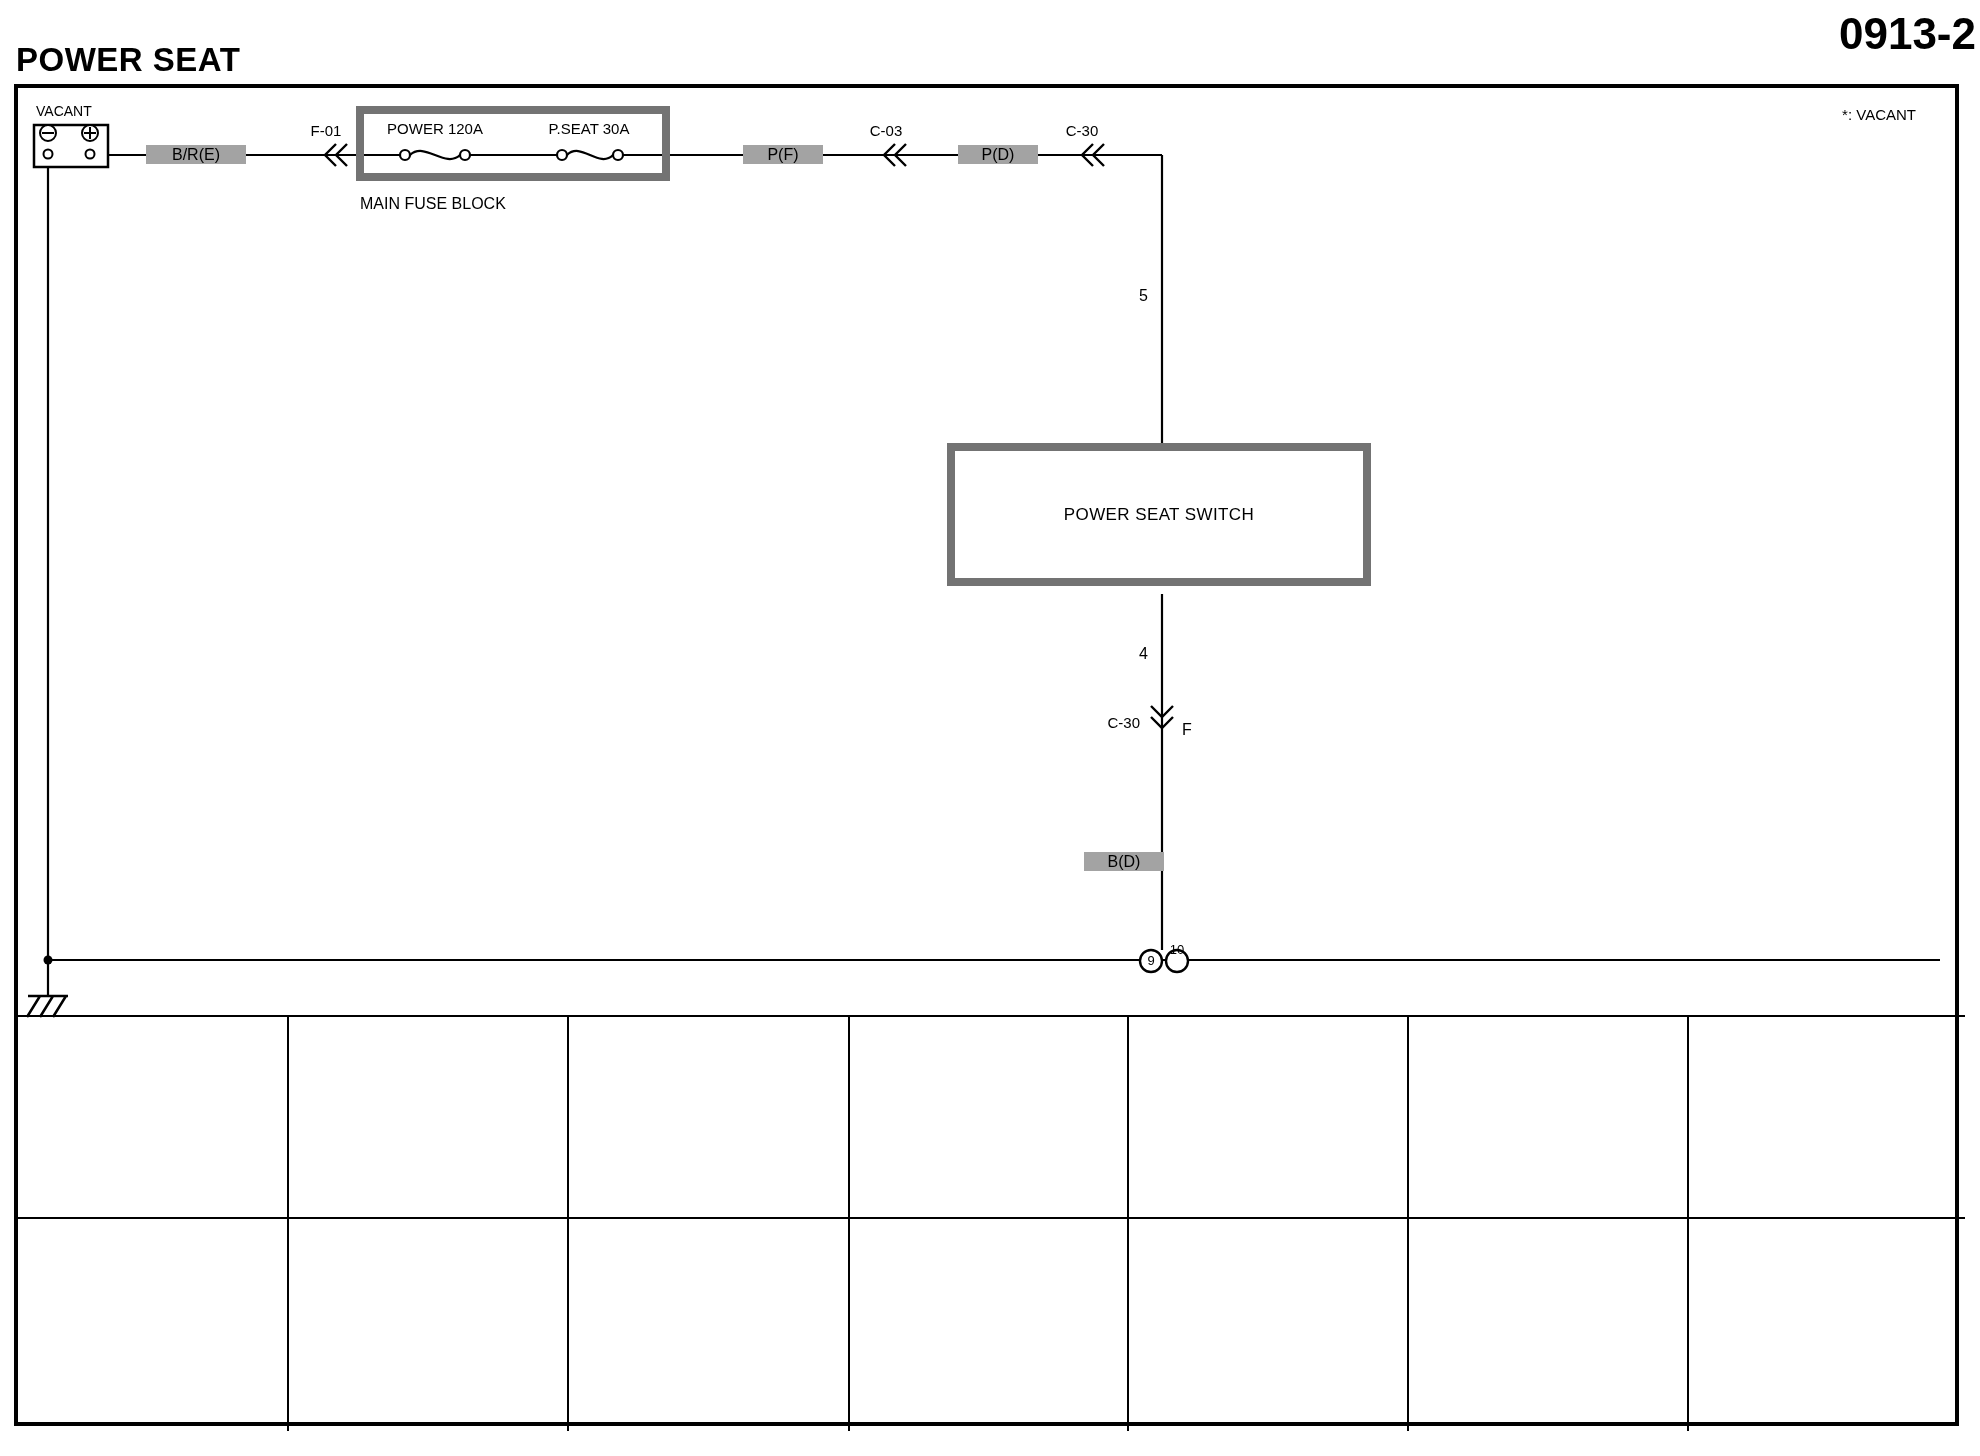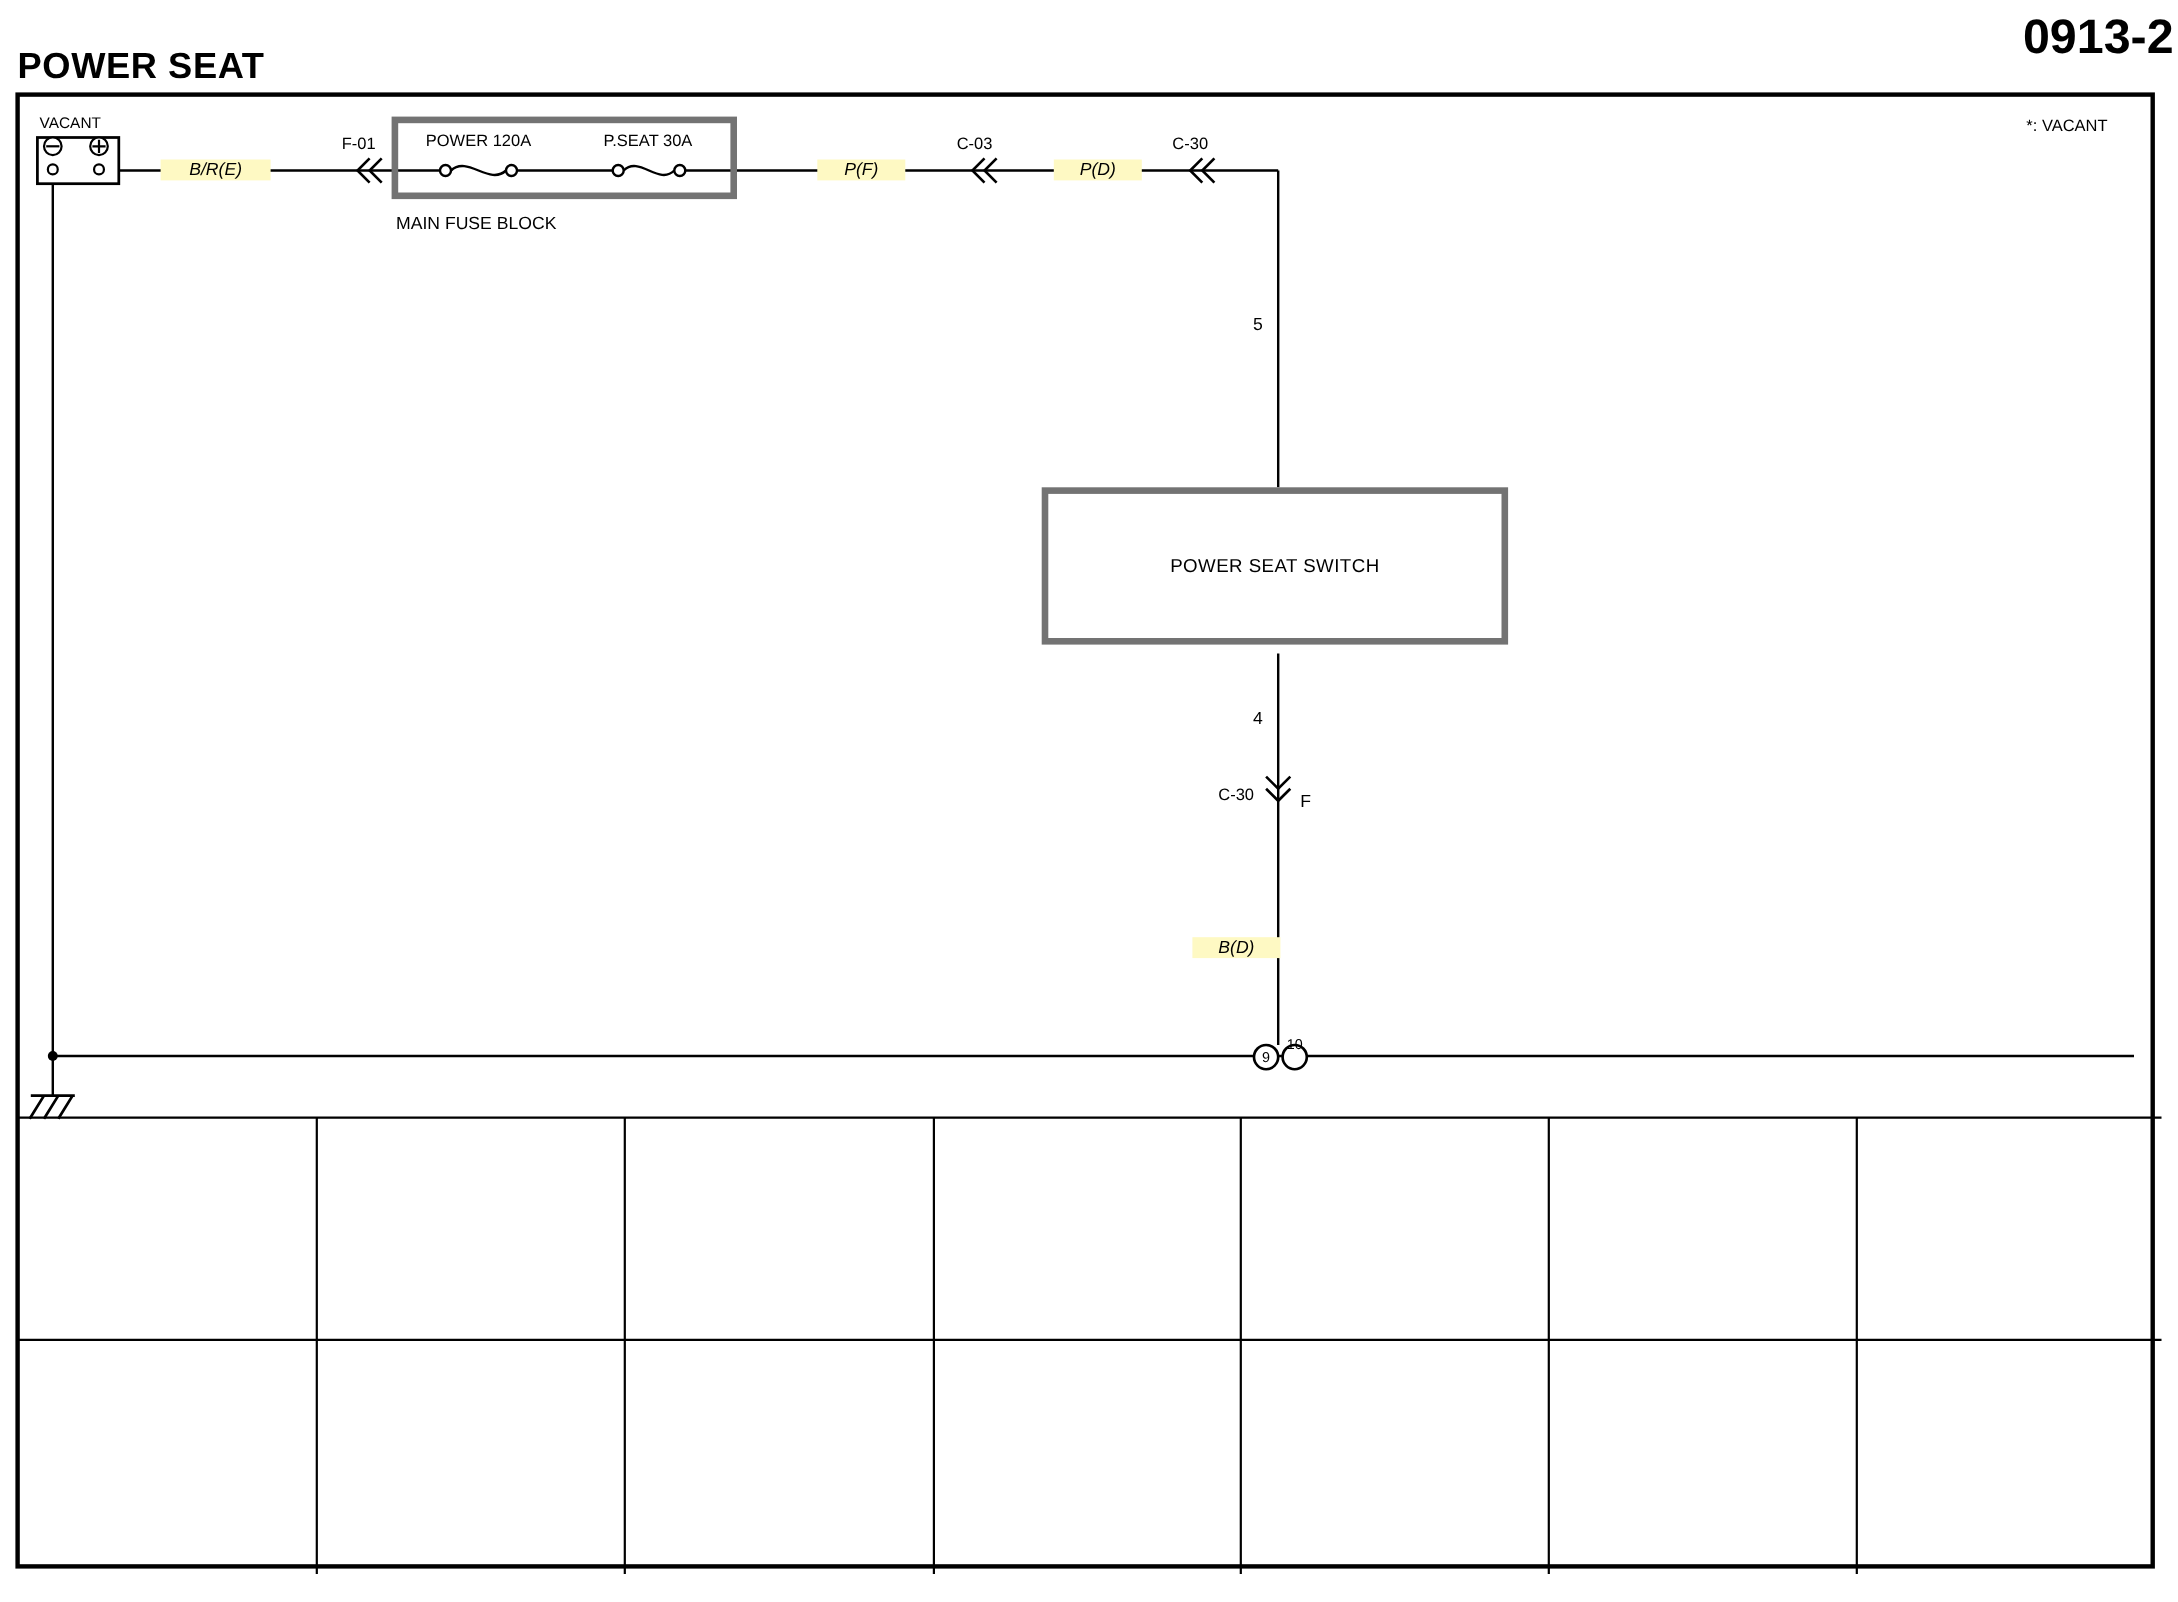--- a/index.html
+++ b/index.html
@@ -3,26 +3,26 @@
 <meta charset="utf-8">
 <style>
   * { margin:0; padding:0; box-sizing:border-box; }
   html,body { background:#ffffff; }
   body { font-family:"Liberation Sans", sans-serif; color:#000; }
   #canvas { position:relative; width:1980px; height:1456px; background:#fff; overflow:hidden;padding-left:36px; }
   svg.layer { position:absolute; left:0; top:0; width:1980px; height:1456px; z-index:1; }
   .label { position:absolute; z-index:3; color:#000; line-height:1.2; white-space:nowrap; }
   .center { text-align:center; }
   .right { text-align:right; }
-  .onwire { background:#fef9c3; padding:0 3px;font-style:italic; }
+  .onwire { background:#a3a3a3; padding:0 3px; }
   .page-title { font-size:33px; font-weight:bold; letter-spacing:0.5px; }
   .page-number { font-size:44px; font-weight:bold; }
   .small { font-size:15px; }
   .wirelbl { font-size:16px; }
-  .box { position:absolute; border:6px solid #737373; background:transparent; z-index:2; }
+  .box { position:absolute; border:8px solid #737373; background:transparent; z-index:2; }
   .frame { position:absolute; left:14px; top:84px; width:1945px; height:1342px; border:4px solid #000; z-index:0; }
   .switchbox { left:947px; top:443px; width:424px; height:143px; display:flex; align-items:center; justify-content:center; }
   .switchbox span { font-size:17px; letter-spacing:0.4px; }
   .fusebox { left:356px; top:106px; width:314px; height:75px; }
   .jointnum { font-size:13px; z-index:4; }
 </style>
 </head>
 <body>
 
 <div id="canvas">

